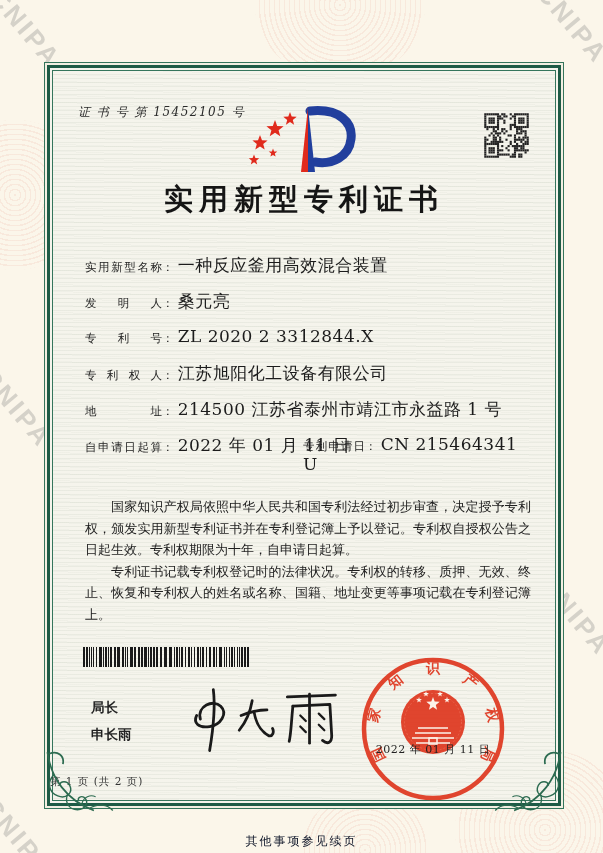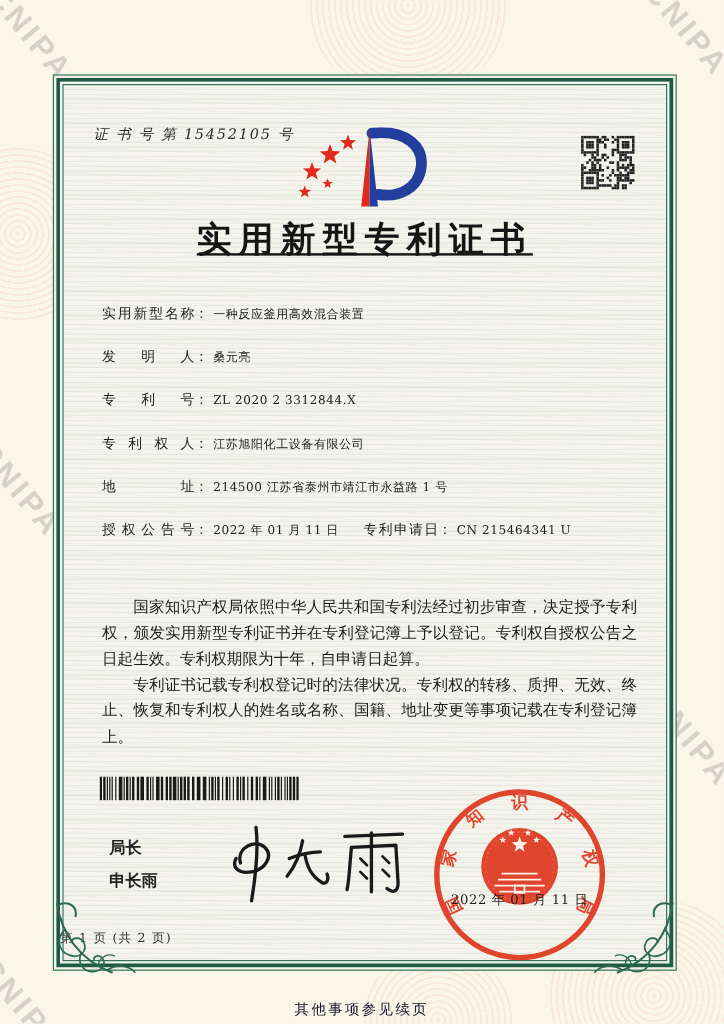--- a/index.html
+++ b/index.html
@@ -29,31 +29,31 @@
       #f5f4ec;
     border:3px solid #1e5b46;
     box-shadow: inset 0 0 0 2px #f5f4ec, inset 0 0 0 3px #35755c,
                 0 0 0 2px #f3efe2, 0 0 0 3px #35755c;
   }
   .cert-no{position:absolute;left:28px;top:36px;font-size:12px;letter-spacing:1.5px;color:#2a2a2a;font-style:italic;}
   .logo{position:absolute;left:196px;top:38px;width:120px;height:70px;}
   .qr{position:absolute;left:430px;top:41px;width:53px;height:53px;}
   .title{
     position:absolute;top:112px;left:0;width:100%;text-align:center;
-    font-size:29px;font-weight:bold;letter-spacing:6px;color:#151515;text-decoration:underline;
+    font-size:29px;font-weight:bold;letter-spacing:6px;color:#151515;
   }
   
   .fields{position:absolute;left:35px;top:186px;width:440px;}
   .frow{height:36px;font-size:13px;position:relative;}
   .flabel{
     display:inline-block;width:66px;font-size:11.5px;color:#1f1f1f;
     text-align:justify;text-align-last:justify;vertical-align:baseline;
   }
   .fcolon::after{content:"：";font-size:11.5px;}
-  .fvalue{font-size:10px;color:#1c1c1c;letter-spacing:.5px;}
+  .fvalue{font-size:17px;color:#1c1c1c;letter-spacing:.5px;}
   .grant2{position:absolute;left:218px;top:0;}
   
   .paras{position:absolute;left:35px;top:428px;width:446px;font-size:13px;line-height:21.5px;
     text-align:justify;color:#1d1d1d;}
   .paras p{margin:0;text-indent:2em;}
   
   .barcode{position:absolute;left:33px;top:579px;width:166px;height:20px;}
   .signer{position:absolute;left:41px;top:626px;font-size:13.5px;font-weight:600;line-height:27px;color:#222;}
   .sig{position:absolute;left:118px;top:616px;width:185px;height:74px;z-index:3;}
   .seal{position:absolute;left:308px;top:586px;width:150px;height:150px;z-index:5;opacity:.93;}
@@ -345,21 +345,21 @@
     </div>
     <div class="frow">
       <span class="flabel" style="width:77px">专利权人</span><span class="fcolon"></span>
       <span class="fvalue">江苏旭阳化工设备有限公司</span>
     </div>
     <div class="frow">
       <span class="flabel" style="width:77px">地址</span><span class="fcolon"></span>
       <span class="fvalue">214500 江苏省泰州市靖江市永益路 1 号</span>
     </div>
     <div class="frow">
-      <span class="flabel" style="width:77px">授权公告号</span><span class="fcolon"></span>
+      <span class="flabel" style="width:77px">自申请日起算</span><span class="fcolon"></span>
       <span class="fvalue">2022 年 01 月 11 日</span>
       <span class="grant2">
         <span class="flabel" style="width:62px">专利申请日</span><span class="fcolon"></span>
         <span class="fvalue">CN 215464341 U</span>
       </span>
     </div>
   </div>
 
   <div class="paras">
     <p>国家知识产权局依照中华人民共和国专利法经过初步审查，决定授予专利权，颁发实用新型专利证书并在专利登记簿上予以登记。专利权自授权公告之日起生效。专利权期限为十年，自申请日起算。</p>

